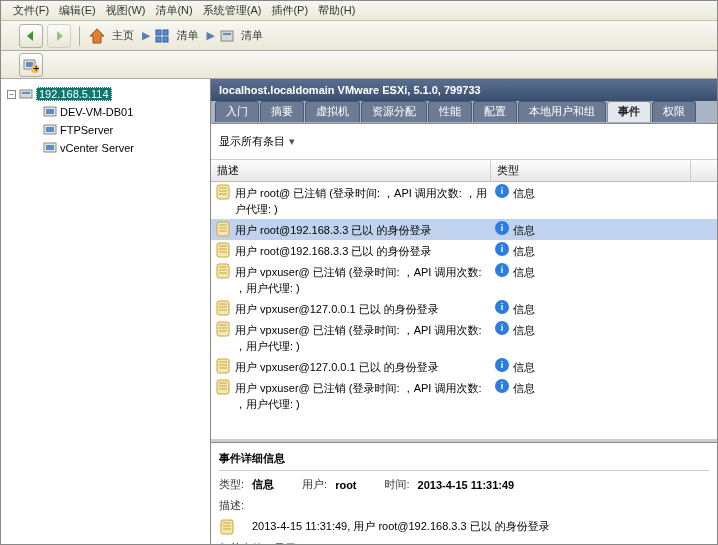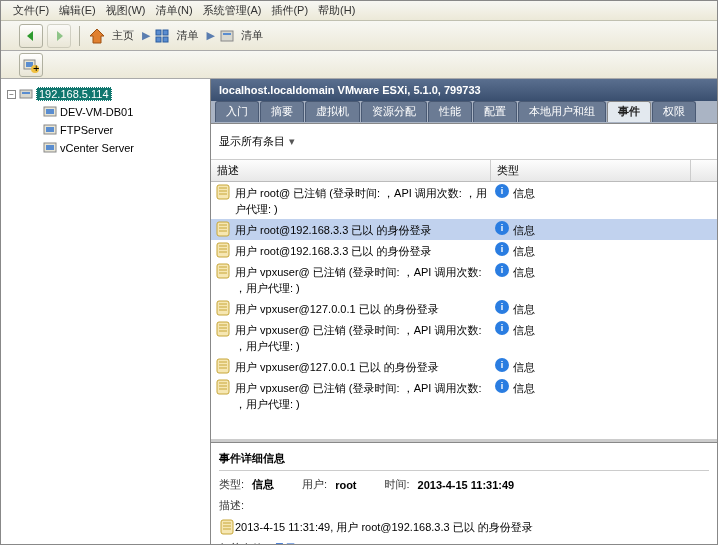--- a/index.html
+++ b/index.html
@@ -43,21 +43,21 @@
   .cell .txt { line-height: 16px; padding-top: 1px; }
   .info-ico { width: 14px; height: 14px; border-radius: 50%; background: #2a7de1; color: #fff; font-size: 9px; line-height: 14px; text-align: center; font-weight: bold; flex: 0 0 14px; }
   .scroll-ico { width: 16px; height: 16px; flex: 0 0 16px; }
 
   .details { border-top: 1px solid #888; background: #fff; padding: 6px 8px 10px; }
   .details-title { font-weight: bold; margin-bottom: 6px; border-bottom: 1px solid #ccc; padding: 2px 0 4px; }
   .detail-line { margin-bottom: 6px; display: flex; gap: 8px; align-items: center; flex-wrap: wrap; }
   .detail-label { color: #333; }
   .detail-value { font-weight: bold; }
   .detail-value.normal { font-weight: normal; }
-  .detail-desc-row { display: flex; align-items: center; gap: 0; margin: 4px 0 6px; }
+  .detail-desc-row { display: flex; align-items: flex-start; gap: 17px; margin: 4px 0 6px; }
   .link { color: #1a5dc8; cursor: pointer; }
 </style>
 </head>
 <body>
 
 <div class="menubar">
     <span>文件(F)</span>
     <span>编辑(E)</span>
     <span>视图(W)</span>
     <span>清单(N)</span>

